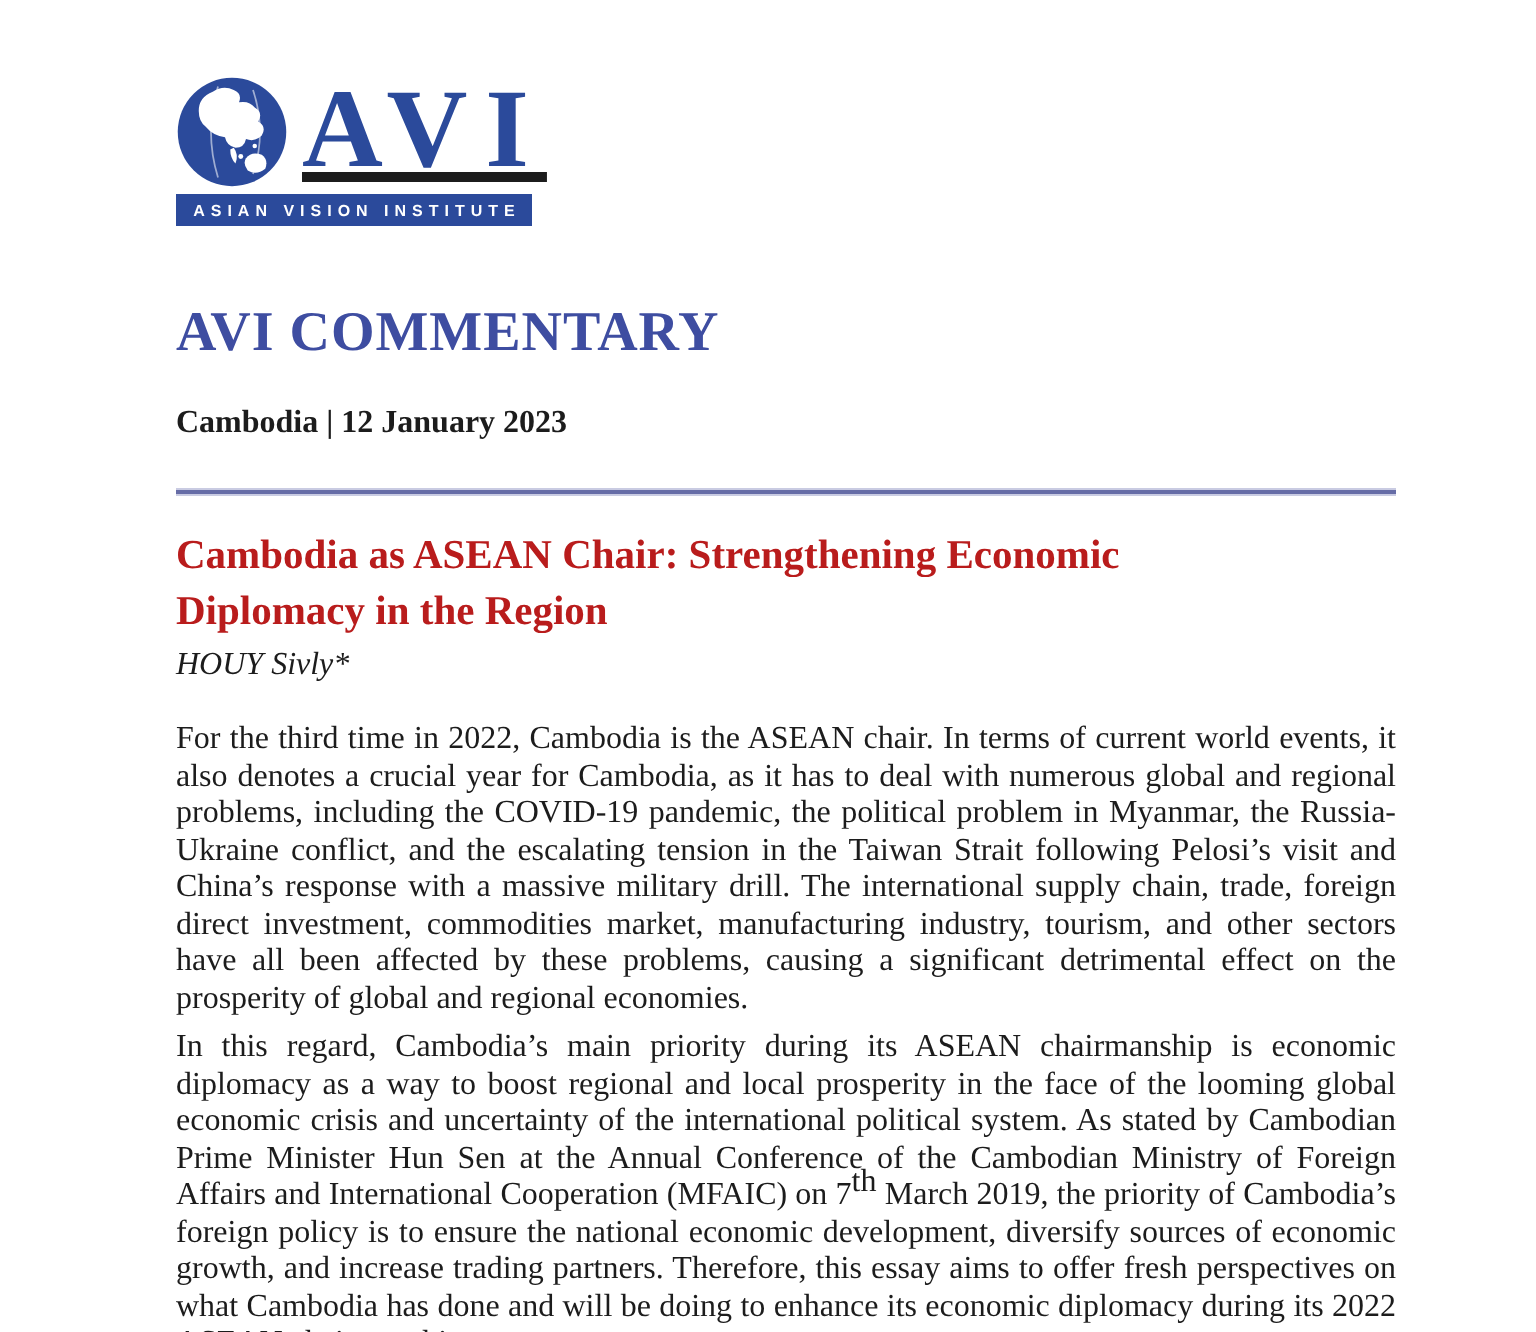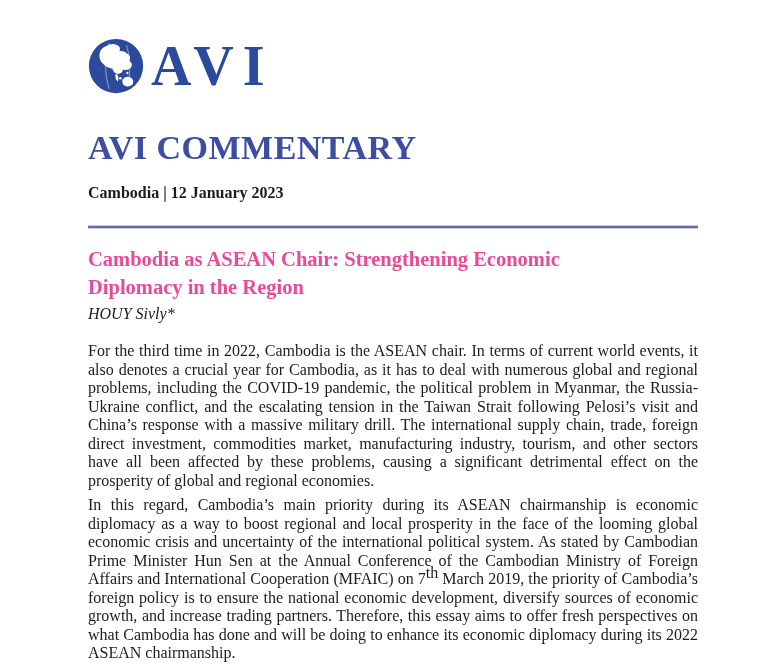--- a/index.html
+++ b/index.html
@@ -24,21 +24,22 @@
   
   .header-row {
     display: flex;
     justify-content: space-between;
     align-items: flex-start;
     padding-top: 38px;
   }
   .logo-block { width: 178px; }
   .logo-row {
     display: flex;
-    align-items: center;
+    align-items: flex-start;
+    text-decoration: underline;
   }
   .globe { width: 56px; height: 56px; flex: 0 0 auto; }
   .logo-wordmark {
     font-family: "Liberation Serif", "DejaVu Serif", serif;
     font-weight: bold;
     font-size: 56px;
     line-height: 54px;
     letter-spacing: 9px;
     color: #2b4a9b;
     margin-left: 7px;
@@ -58,21 +59,21 @@
   .issue-label {
     margin-top: 24px;
     font-size: 20px;
     font-weight: bold;
     white-space: nowrap;
   }
 
   
   .masthead-title {
     margin: 36px 0 16px 0;
-    font-size: 34px;
+    font-size: 28px;
     line-height: 36px;
     font-weight: bold;
     color: #3e4da1;
     letter-spacing: 0.5px;
   }
   .dateline {
     margin-top: 18px;
     font-size: 16px;
     font-weight: bold;
   }
@@ -84,21 +85,21 @@
     border-bottom: 1px solid #c9cbe2;
   }
 
   
   .article-title {
     margin: 17px 0 0 0;
     max-width: 545px;
     font-size: 20.5px;
     line-height: 27.5px;
     font-weight: bold;
-    color: #ec4899;
+    color: #b91c1c;
   }
   .author {
     margin-top: 4px;
     font-size: 16px;
     font-style: italic;
   }
   .body-text { margin-top: 19px; }
   .body-text p {
     margin: 0 0 6px 0;
     font-size: 16px;
@@ -132,20 +133,21 @@
 
               <circle cx="37" cy="46" r="1.4" fill="#ffffff"></circle>
               <circle cx="45" cy="40" r="1.3" fill="#ffffff"></circle>
 
               <path d="M24,6 Q16,32 24,58" fill="none" stroke="#ffffff" stroke-width="1" opacity="0.55"></path>
               <path d="M44,8 Q52,32 44,56" fill="none" stroke="#ffffff" stroke-width="1" opacity="0.55"></path>
             </svg>
           </span>
           <span class="logo-wordmark">AVI</span>
         </div>
+        <div class="logo-banner">ASIAN VISION INSTITUTE</div>
       </div>
     </div>
 
     <h1 class="masthead-title">AVI COMMENTARY</h1>
     <div class="dateline">Cambodia | 12 January 2023</div>
     <div class="rule"></div>
 
     <h2 class="article-title">Cambodia as ASEAN Chair: Strengthening Economic Diplomacy in the Region</h2>
     <div class="author">HOUY Sivly*</div>
 

